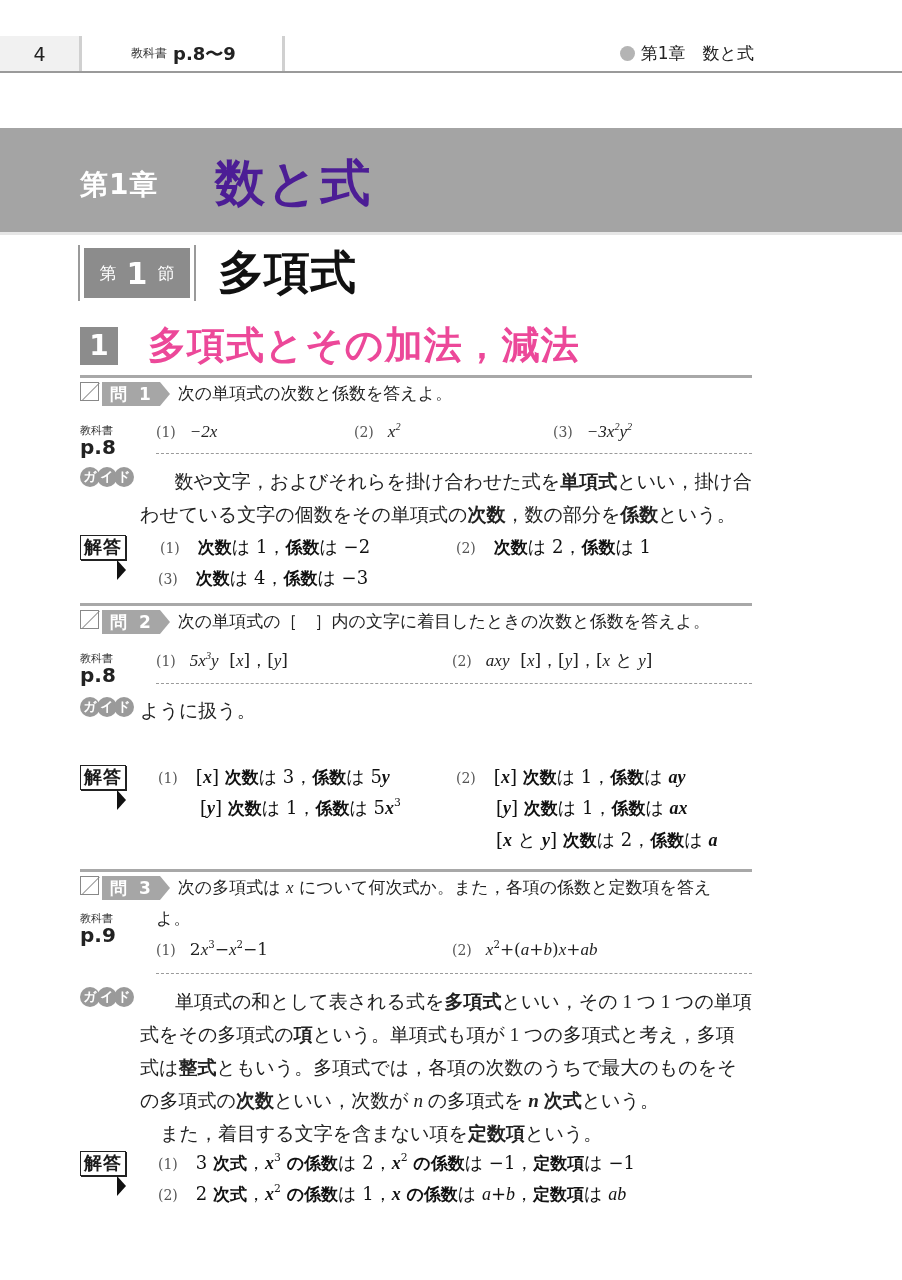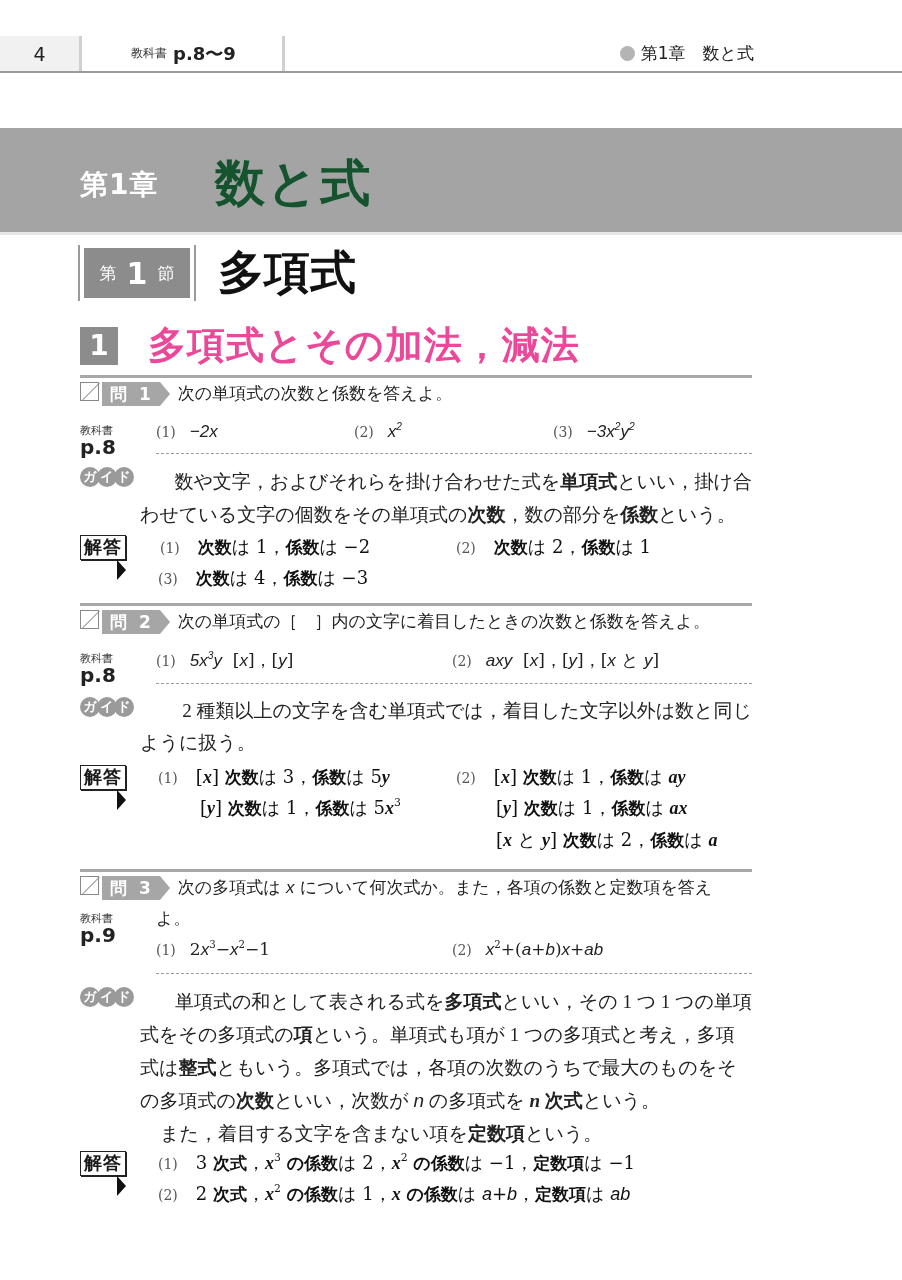--- a/index.html
+++ b/index.html
@@ -1,39 +1,39 @@
 <!DOCTYPE html>
 <html><head>
 <meta charset="utf-8">
 <style>
   * { margin: 0; padding: 0; box-sizing: border-box; }
   html, body { width: 902px; height: 1280px; background: #ffffff; overflow: hidden; }
   body { position: relative; font-family: "DejaVu Serif", "Liberation Serif", serif; color: #1a1a1a; }
 
   .sans { font-family: "DejaVu Sans", "Liberation Sans", sans-serif; }
   .serif { font-family: "Liberation Serif", "DejaVu Serif", serif; }
-  .math { font-family: Liberation Sans, sans-serif; font-style: italic; }
+  .math { font-family: Liberation Serif, serif; font-style: italic; }
   .mathb { font-family: "Liberation Serif", "DejaVu Serif", serif; font-style: italic; font-weight: bold; }
   .b { font-weight: bold; font-family: "DejaVu Sans", "Liberation Sans", sans-serif; }
   sup { font-size: 0.6em; vertical-align: 0.7em; line-height: 0; }
 
   
   .run-header { position: absolute; left: 0; top: 36px; width: 902px; height: 37px; }
   .run-header .pgbox { position: absolute; left: 0; top: 0; width: 82px; height: 35px; background: #f1f1f1; border-right: 3px solid #d0d0d0; display:flex; align-items:center; justify-content:center; font-size: 19px; color:#222; }
   .run-header .tbref { position: absolute; left: 85px; top: 0; width: 200px; height: 35px; border-right: 3px solid #d0d0d0; display:flex; align-items:center; justify-content:center; gap:6px; }
   .run-header .tbref .lbl { font-size: 12px; color:#333; }
   .run-header .tbref .pg { font-size: 18px; font-weight: bold; color:#222; }
   .run-header .chap { position: absolute; right: 148px; top: 0; height: 35px; display:flex; align-items:center; gap:6px; font-size: 17px; color:#222; }
   .run-header .dot { width: 15px; height: 15px; border-radius: 50%; background:#b4b4b4; display:inline-block; }
   .run-header .rule { position:absolute; left:0; top:35px; width: 902px; height: 2px; background:#9a9a9a; }
 
   
   .chapter-band { position:absolute; left:0; top:128px; width:902px; height:104px; background:#a4a4a4; box-shadow: 0 3px 0 #e6e6e6; }
   .chapter-band .num { position:absolute; left:80px; top:38px; font-size:28px; color:#fff; font-weight:bold; letter-spacing:1px; }
-  .chapter-band .title { position:absolute; left:215px; top:22px; font-size:50px; color:#14532d; font-weight:bold; letter-spacing:2px; }
+  .chapter-band .title { position:absolute; left:215px; top:22px; font-size:50px; color:#4c1d95; font-weight:bold; letter-spacing:2px; }
 
   
   .sec-head { position:absolute; left:78px; top:245px; height:56px; display:flex; align-items:center; }
   .sec-head .frame { height:56px; border-left:2px solid #9a9a9a; border-right:2px solid #9a9a9a; padding: 0 4px; display:flex; align-items:center; }
   .sec-head .box { background:#8c8c8c; color:#fff; height:50px; width:106px; display:flex; align-items:center; justify-content:center; gap:10px; }
   .sec-head .box .s { font-size:17px; }
   .sec-head .box .n { font-size:30px; font-weight:bold; }
   .sec-head .title { margin-left:22px; font-size:46px; font-weight:bold; color:#111; }
 
   
@@ -173,21 +173,20 @@
   </div>
   <div class="dash" style="top:80px;"></div>
 
   <div class="guide" style="top:92px;">
     <div class="gbadge sans">
       <span>ガ</span>
       <span>イ</span>
       <span>ド</span>
     </div>
     <div class="gtext serif">
-      <p class="first">2 種類以上の文字を含む単項式では，着目した文字以外は数と同じ</p>
       <p>ように扱う。</p>
     </div>
   </div>
 
   <div class="ans" style="top:160px;">
     <div class="abadge sans">
       <span class="bx">解答</span>
       <span class="tri"></span>
     </div>
     <div class="arow" style="left:78px; top:2px;"><span class="lab">(1)</span>[<span class="mathb">x</span>] <span class="bt">次数</span>は 3，<span class="bt">係数</span>は 5<span class="mathb">y</span></div>

